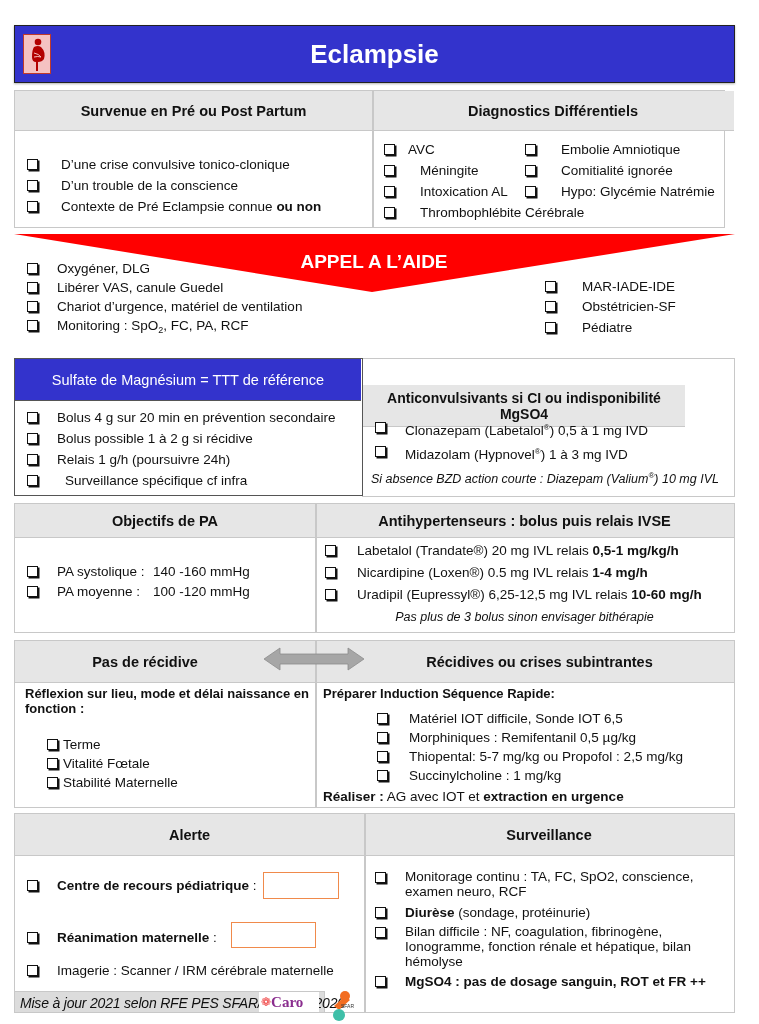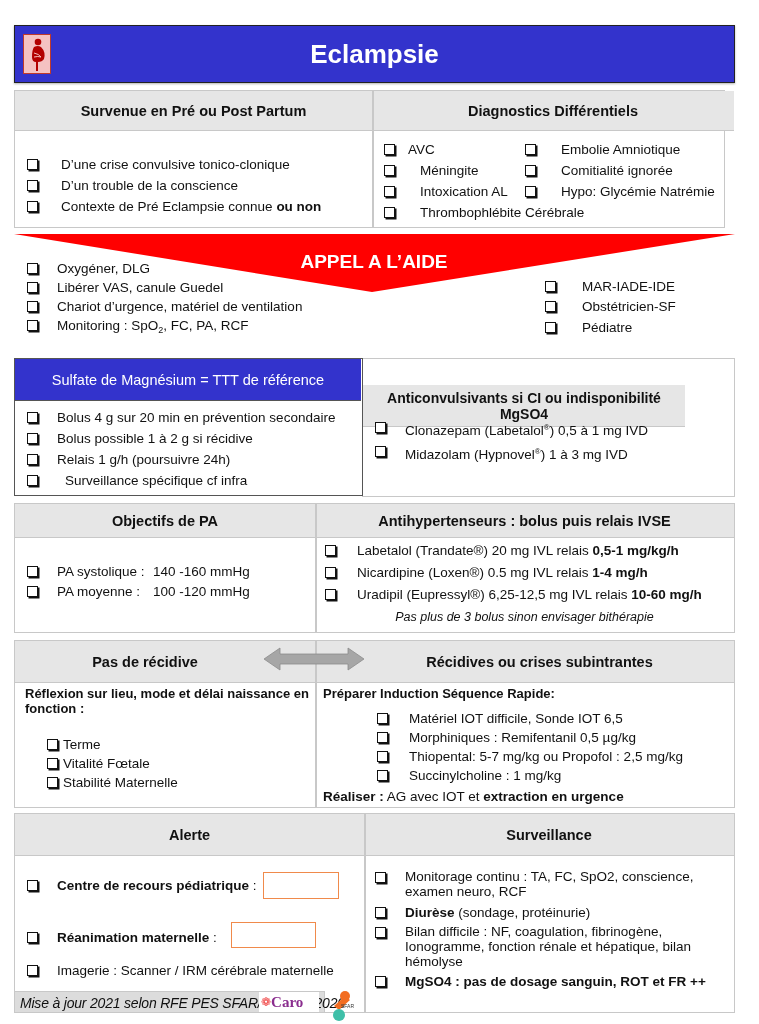--- a/index.html
+++ b/index.html
@@ -123,20 +123,23 @@
 <div class="box" style="left:362px; top:358px; width:373px; height:139px;">
   <div class="hdr" style="left:0; top:0; width:322px; height:42px; font-size:14px;margin-top:26px;">Anticonvulsivants si CI ou indisponibilité MgSO4</div>
   <div class="row" style="left:12px; top:60px;">
     <span class="cb"></span>
     <span class="t" style="left:30px;"><span>Clonazepam (Labetalol</span><sup>®</sup><span>) 0,5 à 1 mg IVD</span></span>
   </div>
   <div class="row" style="left:12px; top:84px;">
     <span class="cb"></span>
     <span class="t" style="left:30px;"><span>Midazolam (Hypnovel</span><sup>®</sup><span>) 1 à 3 mg IVD</span></span>
   </div>
+  <div class="row i" style="left:8px; top:108px; font-size:12.5px;">
+    <span>Si absence BZD action courte : Diazepam (Valium</span><sup>®</sup><span>) 10 mg IVL</span>
+  </div>
 </div>
 <div class="box" style="left:14px; top:358px; width:349px; height:138px; border-color:#555;">
   <div class="purple-hdr" style="left:0; top:0; width:346px; height:42px; border-bottom:1.5px solid #555;">Sulfate de Magnésium = TTT de référence</div>
   <div class="row" style="left:12px; top:50px;">
     <span class="cb"></span>
     <span class="t" style="left:30px;">Bolus 4 g sur 20 min en prévention secondaire</span>
   </div>
   <div class="row" style="left:12px; top:71px;">
     <span class="cb"></span>
     <span class="t" style="left:30px;">Bolus possible 1 à 2 g si récidive</span>

